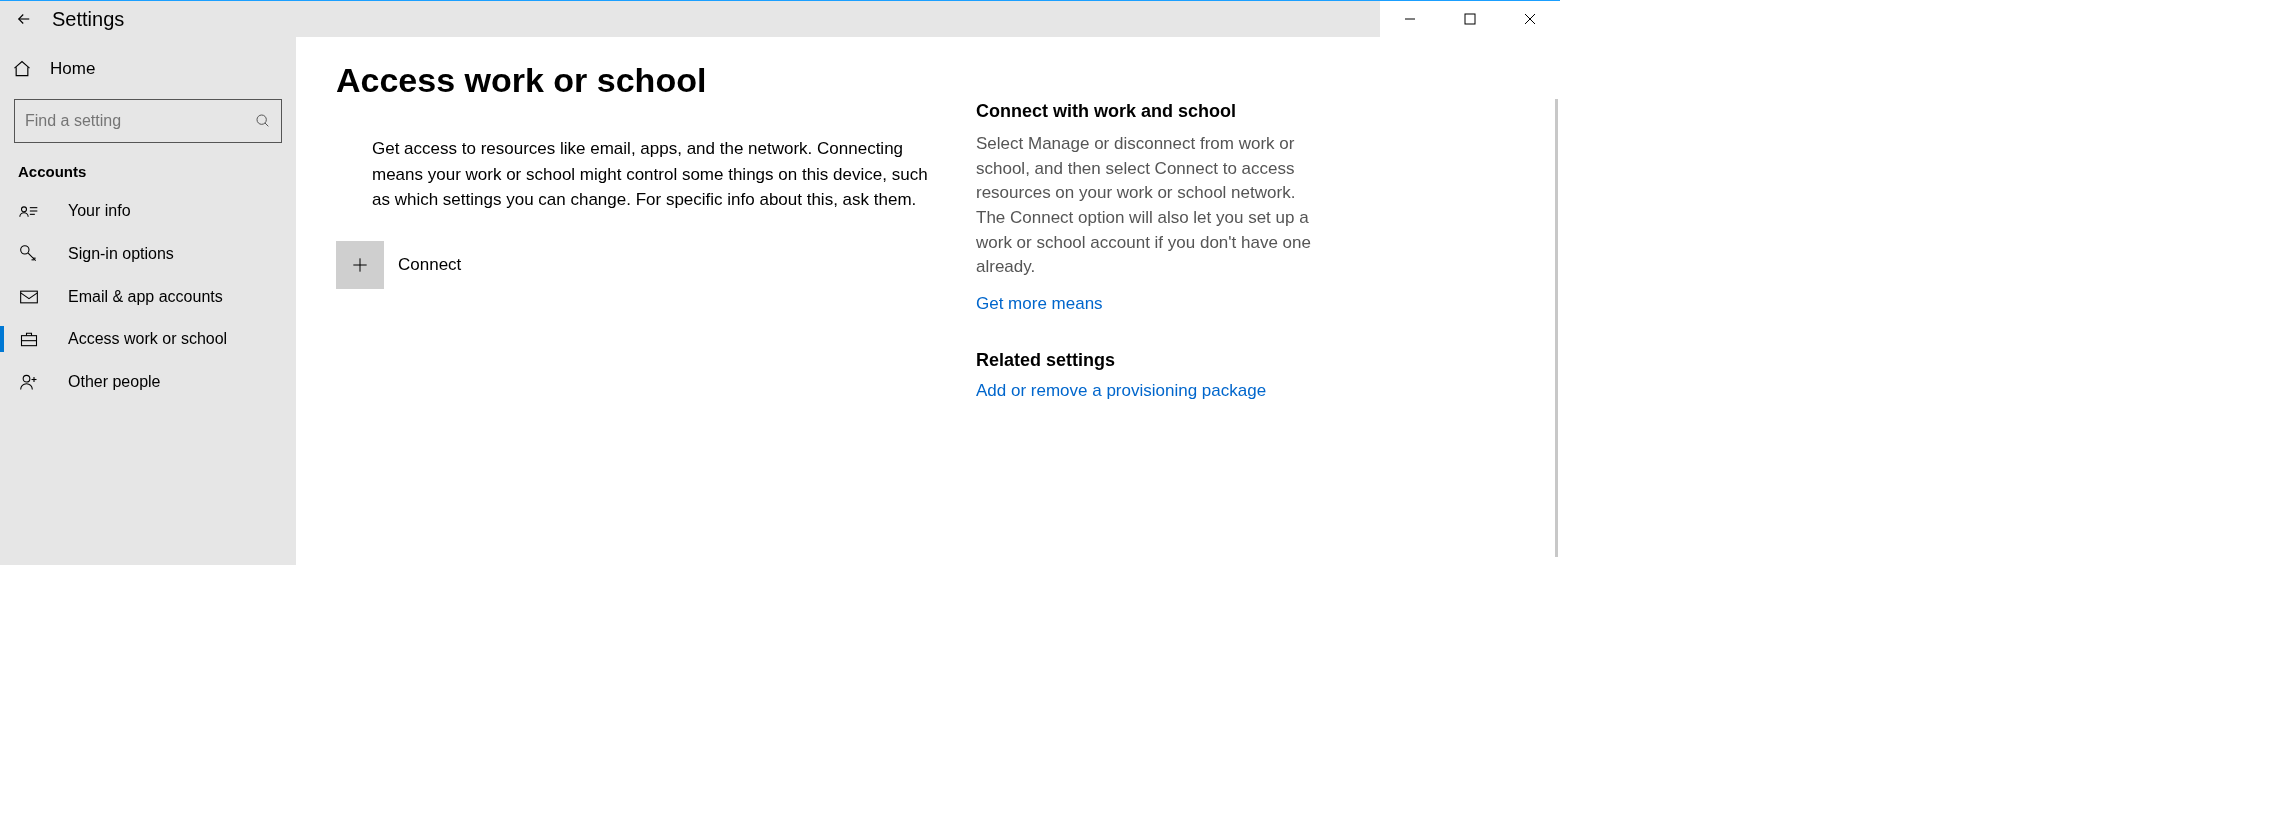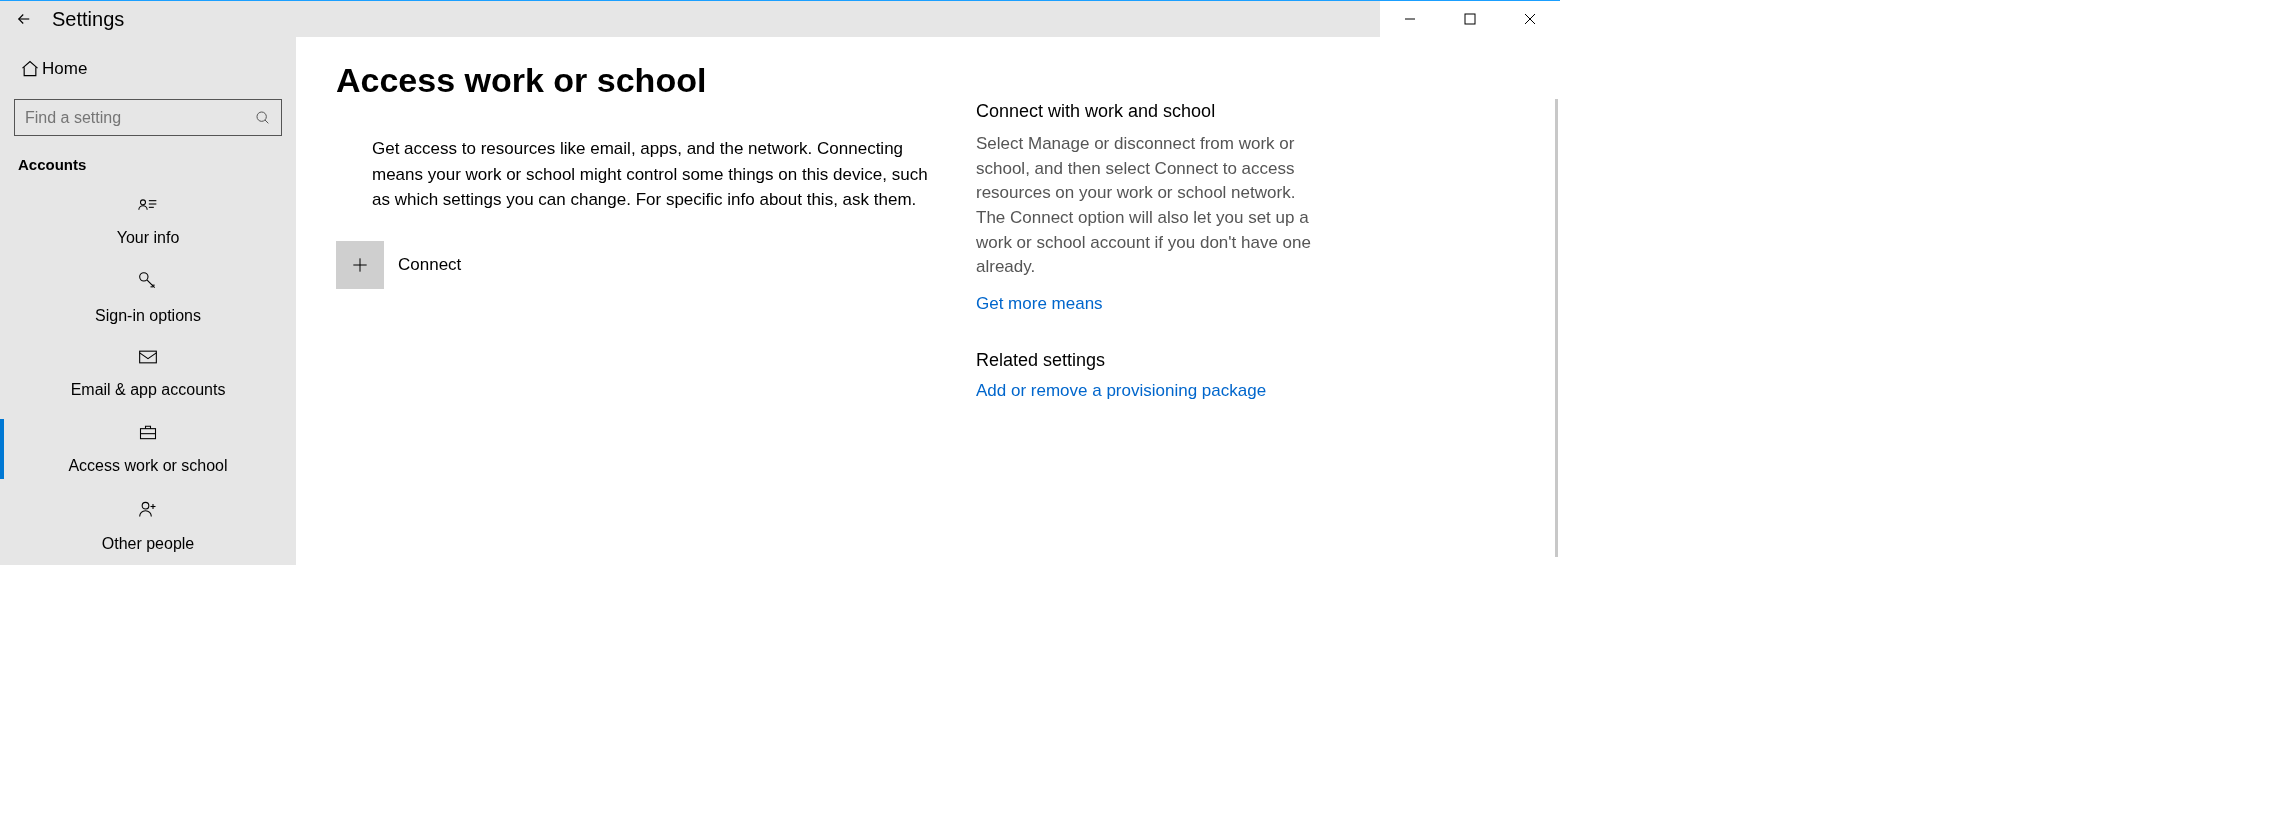--- a/index.html
+++ b/index.html
@@ -61,21 +61,22 @@
   .sidebar {
     width: 296px;
     background: #e6e6e6;
     padding: 12px 0 0 0;
     display: flex;
     flex-direction: column;
   }
   .home-row {
     display: flex;
     align-items: center;
-    padding: 10px 20px;
+    gap: 16px;
+    padding: 10px 12px;
     cursor: pointer;
   }
   .home-row .icon { width: 22px; display:flex; }
   .home-row .label { font-size: 17px; }
   .search-wrap {
     margin: 10px 14px 14px 14px;
     border: 1.5px solid #555;
     height: 44px;
     display: flex;
     align-items: center;
@@ -91,25 +92,24 @@
     color: #444;
   }
   .section-label {
     font-size: 15px;
     font-weight: 600;
     padding: 6px 18px 10px 18px;
   }
   .nav-item {
     display: flex;
     align-items: center;
-    gap: 16px;
+    gap: 28px;
     padding: 12px 18px;
     cursor: pointer;
     position: relative;
-    flex-direction: column;
   }
   .nav-item .icon { width: 22px; display:flex; justify-content:center; }
   .nav-item .label { font-size: 16px; }
   .nav-item.selected::before {
     content: "";
     position: absolute;
     left: 0; top: 8px; bottom: 8px;
     width: 4px;
     background: #0078d4;
   }
@@ -172,21 +172,21 @@
   .ms-logo div:nth-child(3){background:#00a4ef;}
   .ms-logo div:nth-child(4){background:#ffb900;}
   .acct-text .line1 { font-size: 17px; }
   .acct-text .line2 { font-size: 16px; color: #777; }
   .side-col {
     flex: 1;
     padding-top: 40px;
     max-width: 340px;
     font-size: 17px;
   }
-  .side-h { font-weight: 400; margin-bottom: 10px; font-size: 18px;}
+  .side-h { font-weight: 700; margin-bottom: 10px; font-size: 18px;}
   .side-p { color: #555; line-height: 1.45; margin-bottom: 14px; }
   .link { color: #0066cc; cursor: pointer; }
   .scroll-track {
     width: 3px;
     background: #c8c8c8;
     position: absolute;
     right: 2px;
     top: 98px;
     bottom: 8px;
   }

